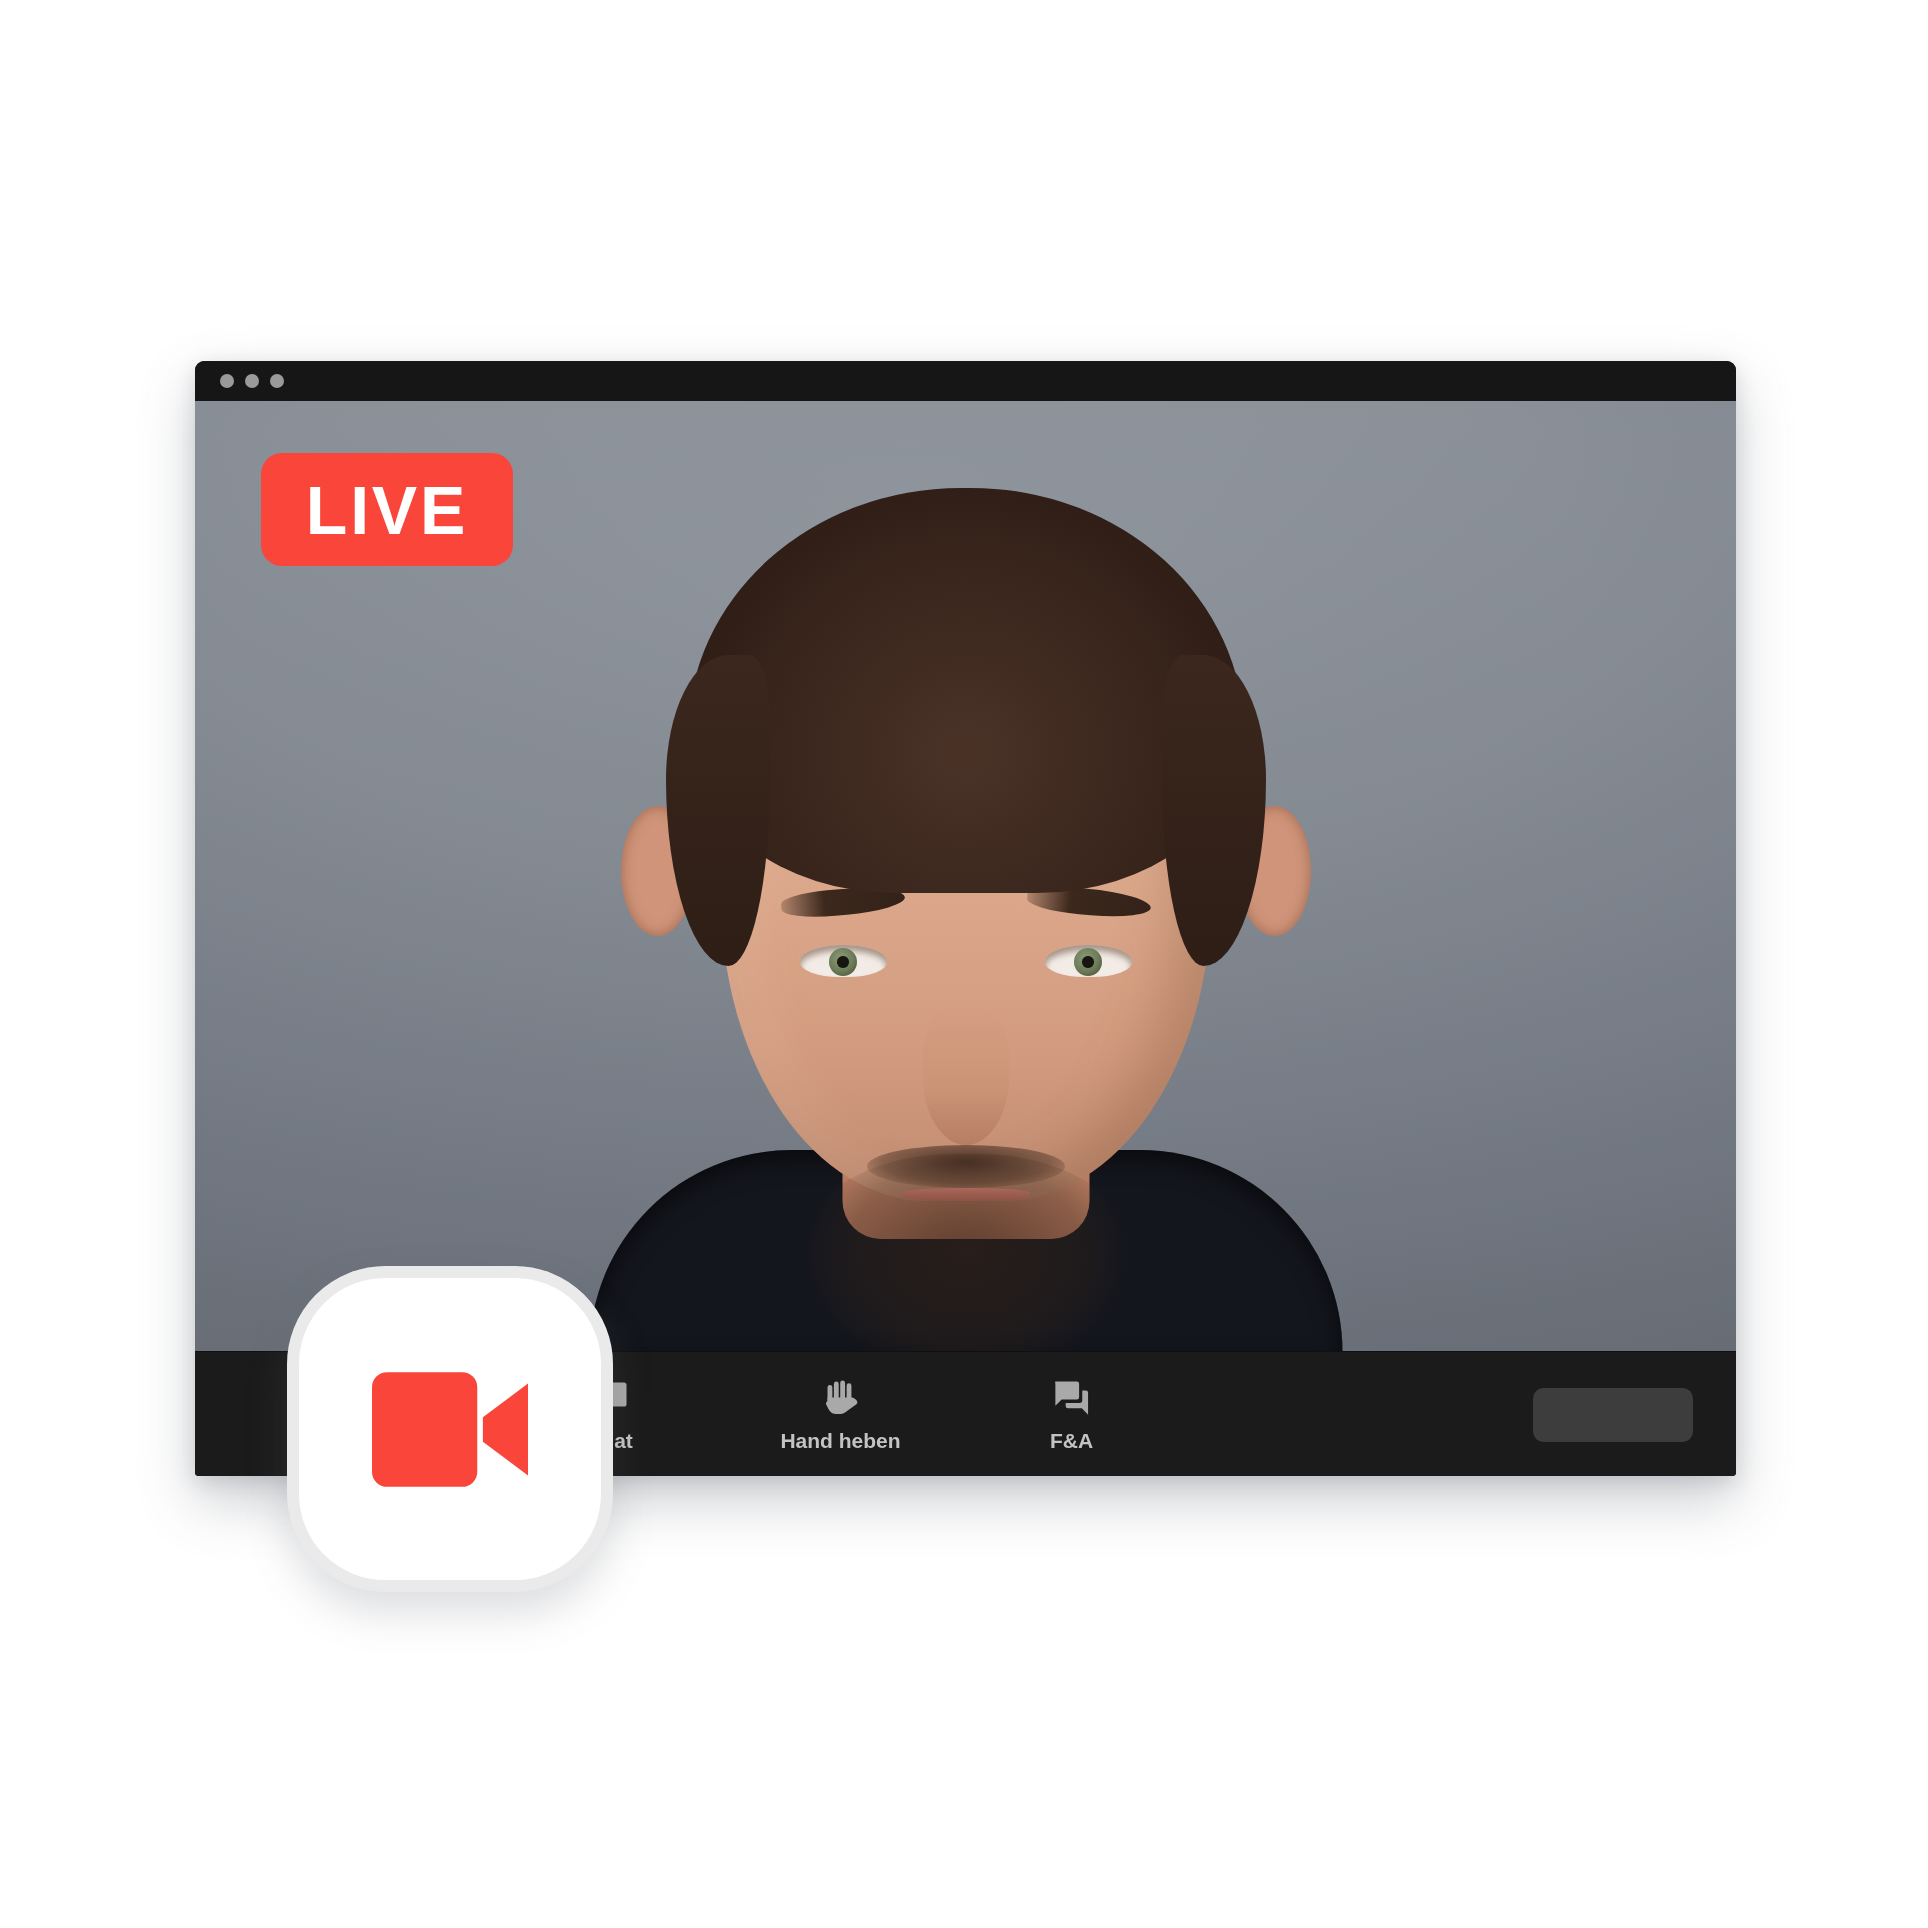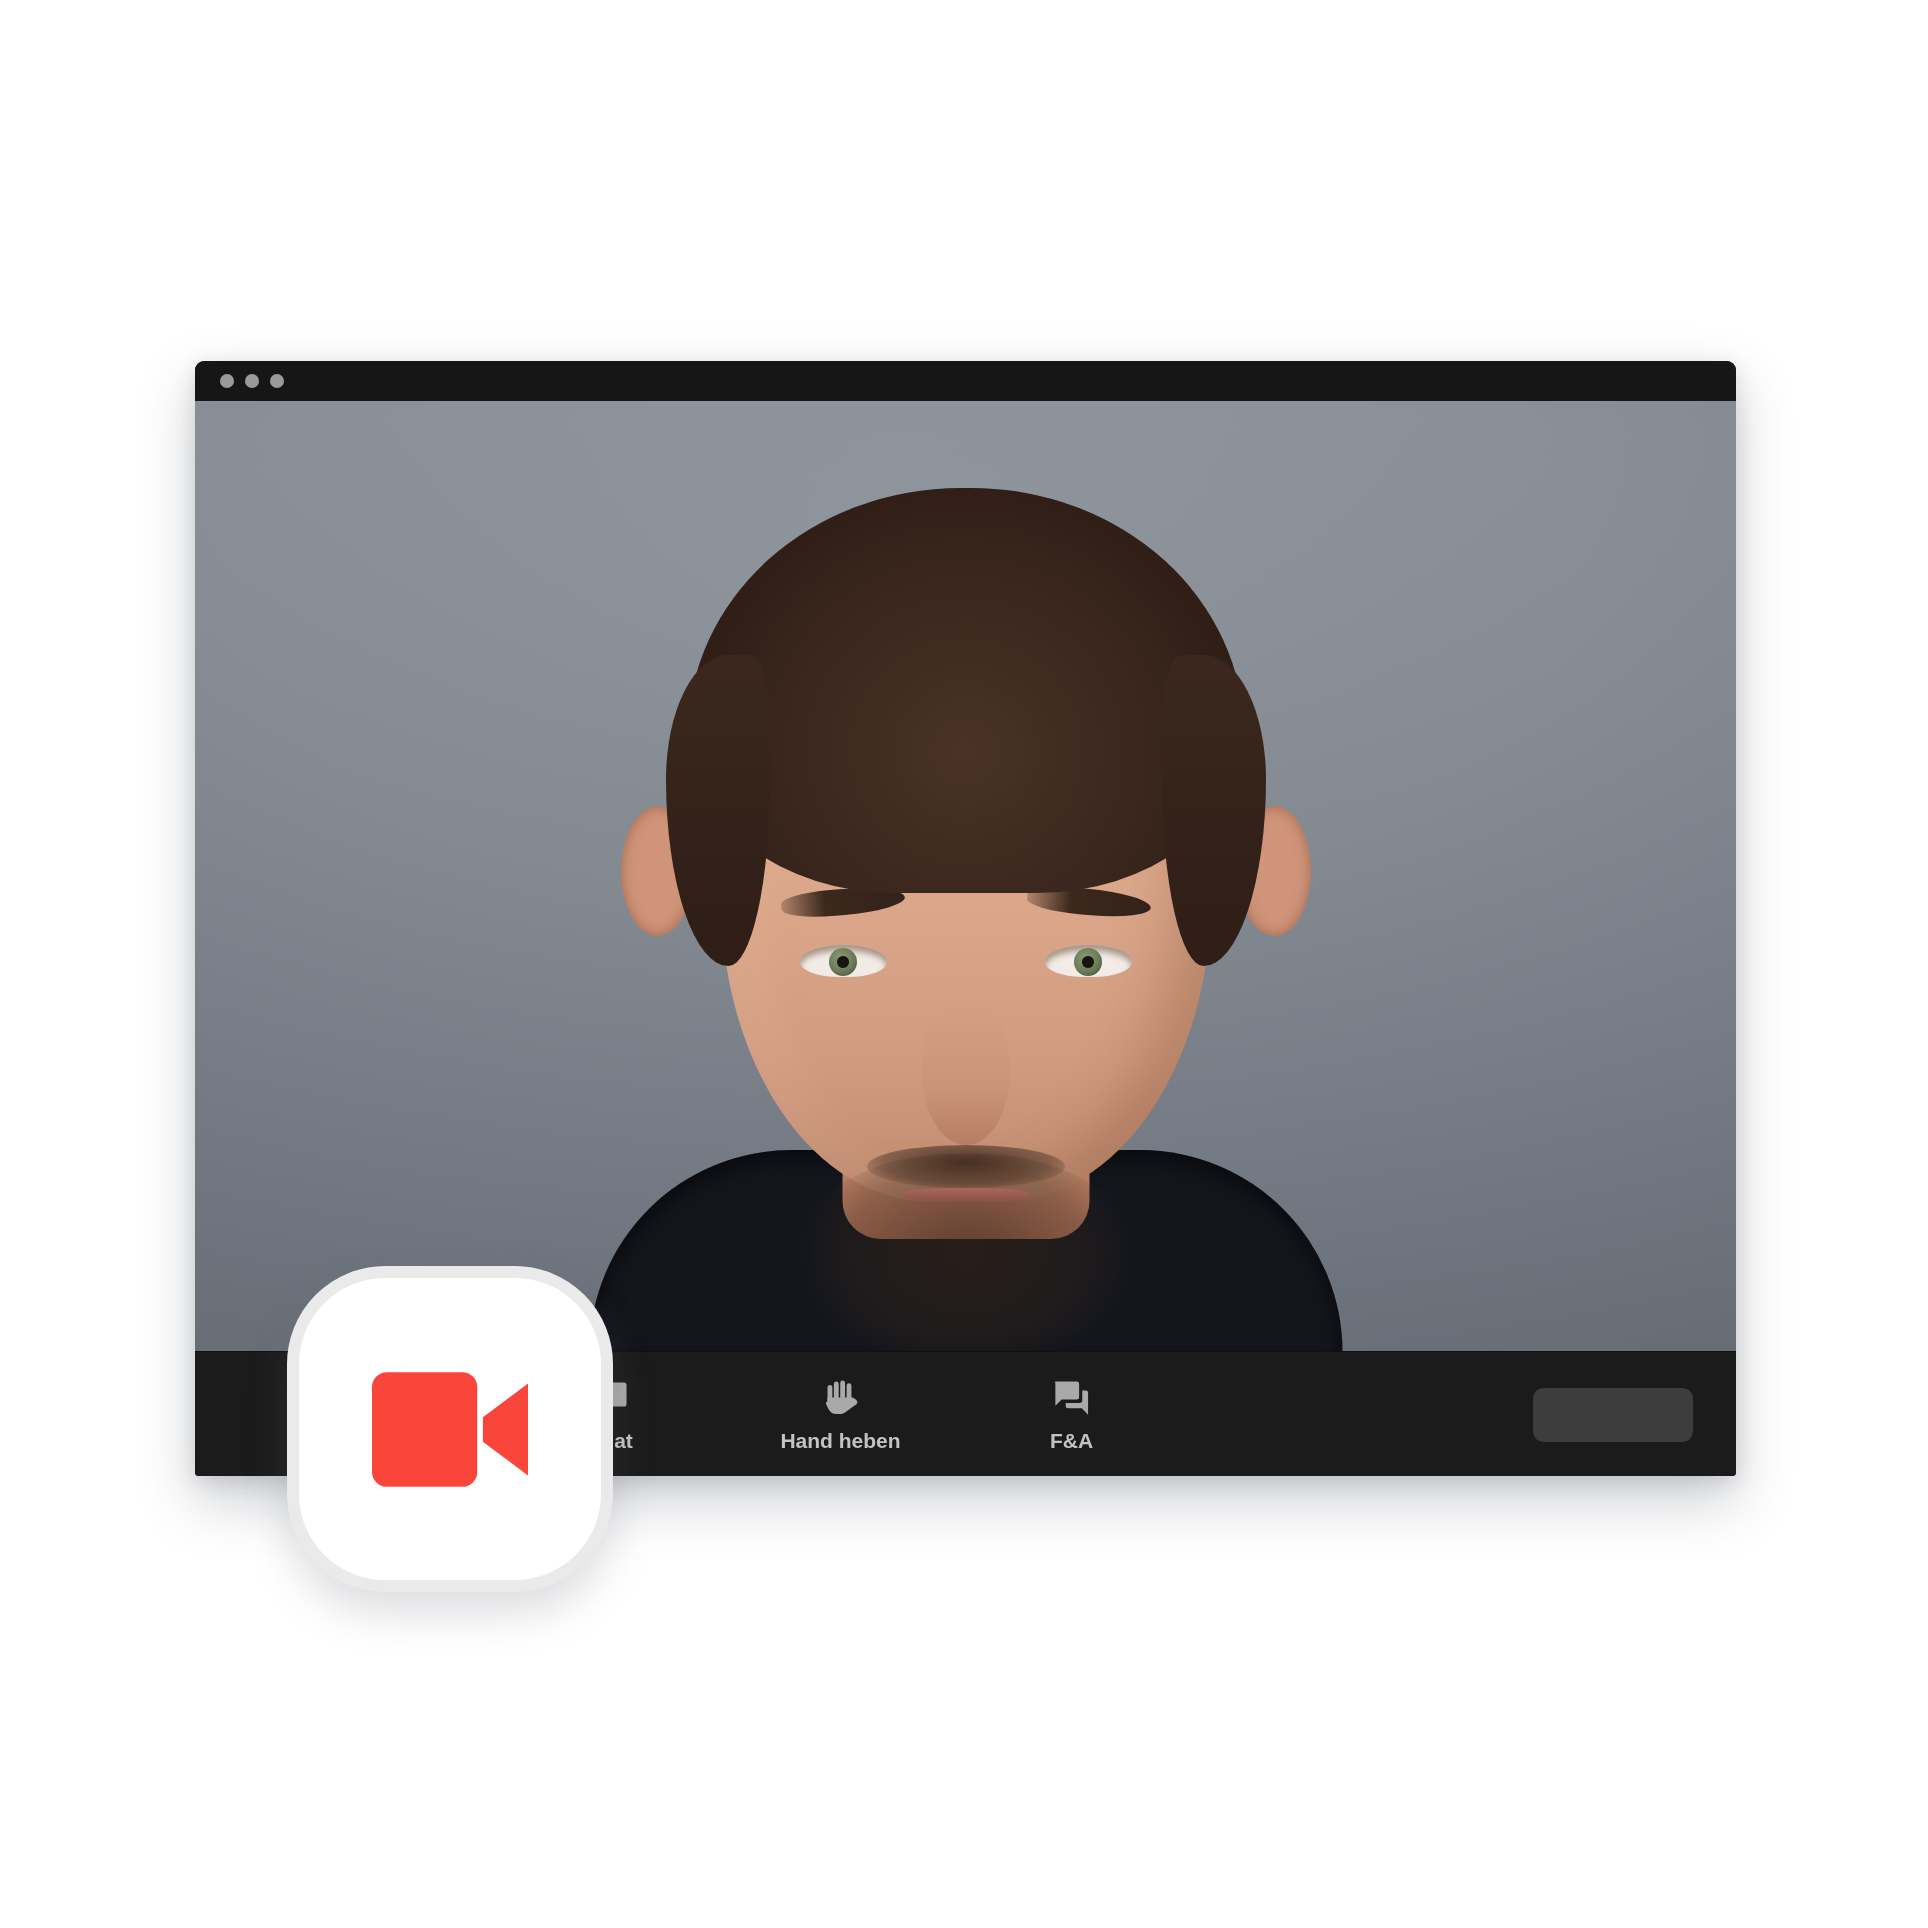--- a/index.html
+++ b/index.html
@@ -391,20 +391,23 @@
           </span>
         </div>
         <div id="nose"></div>
         <div id="moustache"></div>
         <div id="mouth"></div>
         <div id="hair"></div>
         <div id="hair-side-l"></div>
         <div id="hair-side-r"></div>
       </div>
 
+      <div id="live-badge">
+        <span id="live-badge-label">LIVE</span>
+      </div>
     </div>
 
     <div id="toolbar">
 
       <div id="toolbar-center">
 
         <div class="toolbar-item">
           <span class="tb-icon">
             <svg viewBox="0 0 48 48" width="43" height="43" aria-hidden="true">
               <path fill="#a9a9a9" d="M8 6h32a3 3 0 0 1 3 3v21a3 3 0 0 1-3 3H17l-9 9V9a3 3 0 0 1 3-3z"></path>

